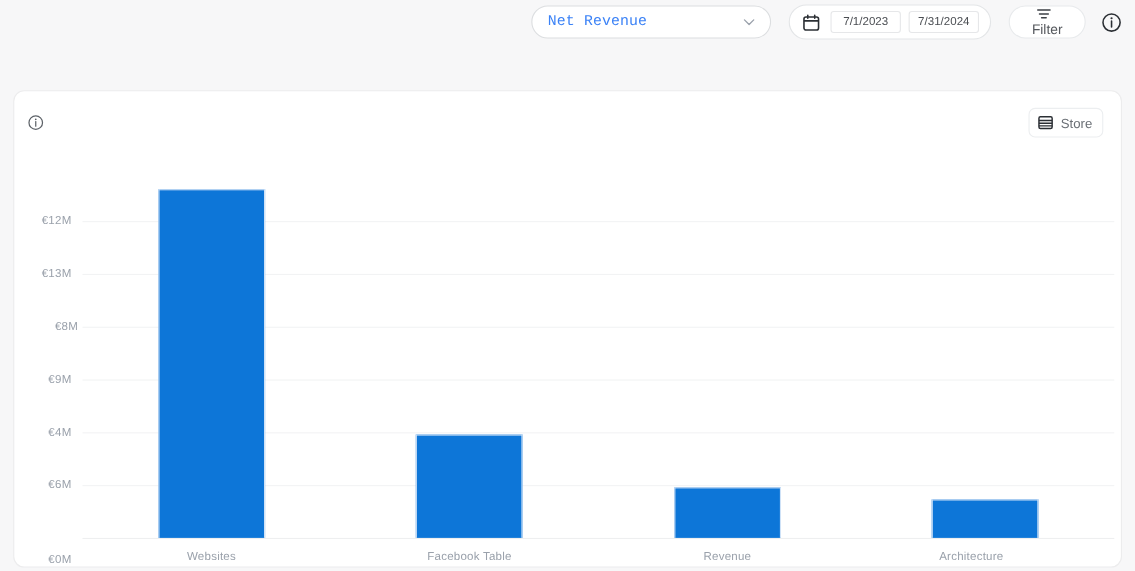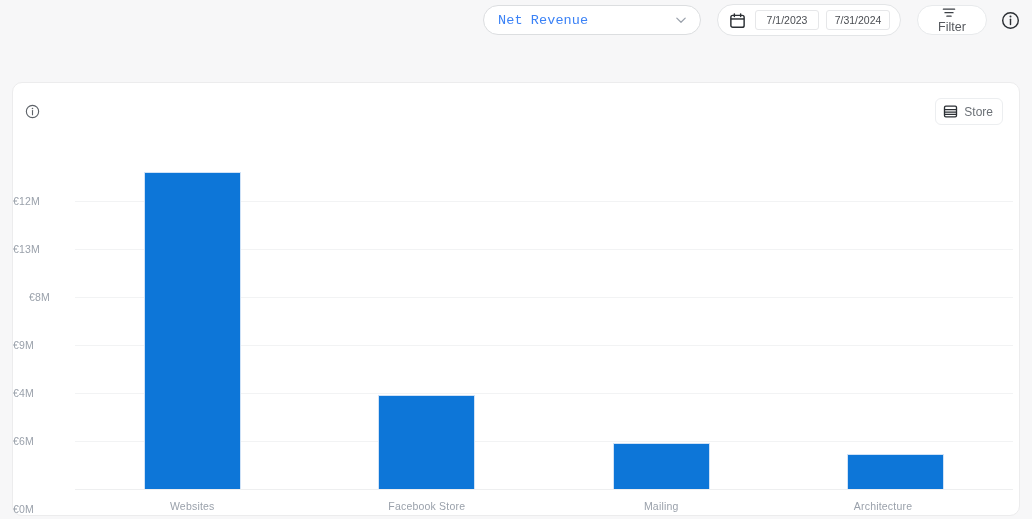--- a/index.html
+++ b/index.html
@@ -132,20 +132,21 @@
     position: absolute;
     left: 62px; right: 8px;
     height: 1px;
     background: #f2f3f4;
   }
   .gridline.base { background: #eeeff0; }
   .ytick {
     position: absolute;
     right: 0;
     width: 56px;
+    text-align: right;
     font-size: 10.5px;
     color: #9aa1ab;
     transform: translateY(-50%);
     letter-spacing: .2px;
   }
   .bar {
     position: absolute;
     background: #0d76d8;
     border: 1px solid #cfe2f7;
     border-bottom: none;
@@ -236,30 +237,30 @@
         <div class="gridline" style="top: 206px;"></div>
         <div class="gridline" style="top: 158px;"></div>
         <div class="gridline" style="top: 110px;"></div>
         <div class="gridline" style="top: 62px;"></div>
       </div>
     <div class="ylab-layer" id="ylab-layer">
         <div class="ytick" style="top: 370px; left: 0px; width: 52px;">€0M</div>
         <div class="ytick" style="top: 302px; left: 0px; width: 52px;">€6M</div>
         <div class="ytick" style="top: 254px; left: 0px; width: 52px;">€4M</div>
         <div class="ytick" style="top: 206px; left: 0px; width: 52px;">€9M</div>
-        <div class="ytick" style="top: 158px; left: 16px; width: 52px;">€8M</div>
+        <div class="ytick" style="top: 158px; left: 6px; width: 52px;">€8M</div>
         <div class="ytick" style="top: 110px; left: 0px; width: 52px;">€13M</div>
         <div class="ytick" style="top: 62px; left: 0px; width: 52px;">€12M</div>
       </div>
     <div class="bars-layer" id="bars-layer">
         <div class="bar" title="Websites" style="left: 130.75px; width: 97px; top: 33.2px; height: 316.8px; background: rgb(13, 118, 216);"></div>
         <div class="bar" title="Facebook Store" style="left: 365.25px; width: 97px; top: 256.4px; height: 93.6px; background: rgb(13, 118, 216);"></div>
         <div class="bar" title="Mailing" style="left: 599.75px; width: 97px; top: 304.4px; height: 45.6px; background: rgb(13, 118, 216);"></div>
         <div class="bar" title="Architecture" style="left: 834.25px; width: 97px; top: 315.2px; height: 34.8px; background: rgb(13, 118, 216);"></div>
       </div>
     <div class="xlab-layer" id="xlab-layer">
         <div class="xtick" style="left: 179.25px; top: 361px;">Websites</div>
-        <div class="xtick" style="left: 413.75px; top: 361px;">Facebook Store</div>
-        <div class="xtick" style="left: 648.25px; top: 361px;">Mailing</div>
+        <div class="xtick" style="left: 413.75px; top: 361px;">Facebook Table</div>
+        <div class="xtick" style="left: 648.25px; top: 361px;">Revenue</div>
         <div class="xtick" style="left: 870px; top: 361px;">Architecture</div>
       </div>
   </div>
 </div>
 
 </body></html>

